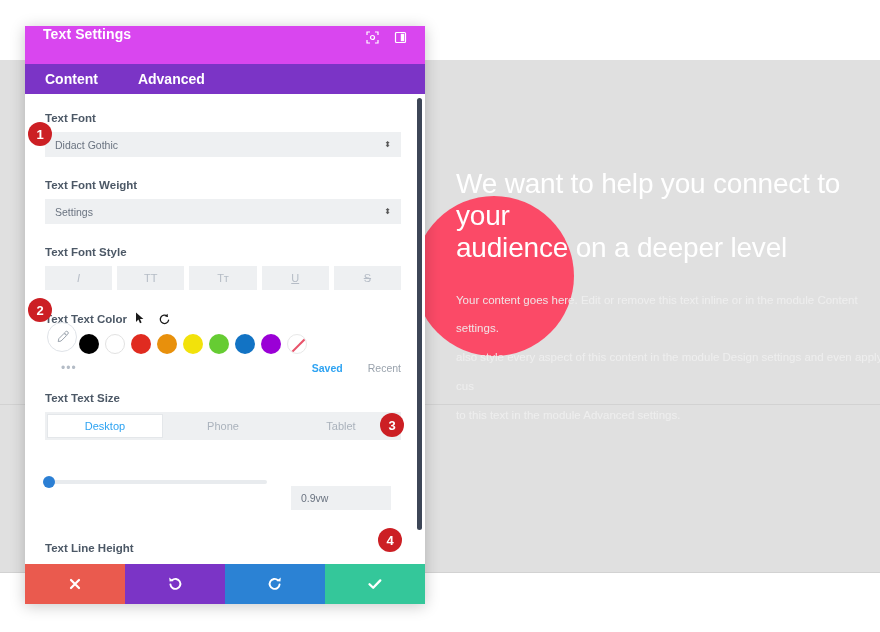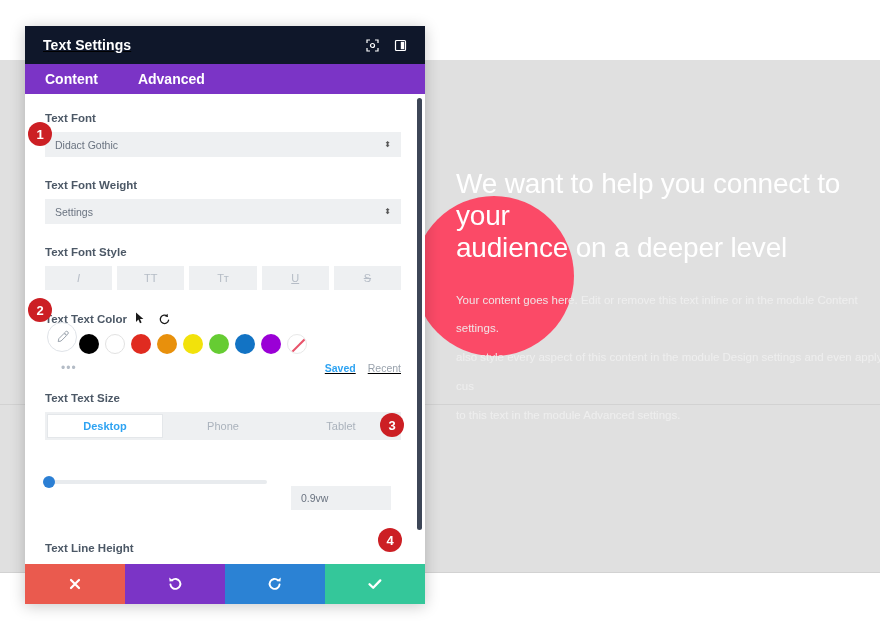--- a/index.html
+++ b/index.html
@@ -49,24 +49,23 @@
     position: absolute;
     left: 25px; top: 26px;
     width: 400px; height: 578px;
     background: #ffffff;
     box-shadow: 0 2px 14px rgba(0,0,0,0.22);
     overflow: hidden;
   }
 
   .modal-header {
     height: 38px;
-    background: #0f172a;
-    display: flex; align-items: center;
+    background: #d946ef;
+    display: flex; align-items: flex-start;
     padding: 0 14px 0 18px;
-    text-decoration: underline;
   }
   .modal-title {
     color: #ffffff;
     font-size: 14px;
     font-weight: bold;
     flex: 1;
     letter-spacing: 0.1px;
   }
   .hdr-icon {
     width: 22px; height: 22px;
@@ -177,42 +176,42 @@
     background: #e8536a; transform: rotate(-45deg);
   }
 
   .saved-row {
     display: flex; align-items: center;
     margin-top: 6px;
     padding-left: 16px;
     height: 16px;
   }
   .dots { color: #b4bcc6; font-size: 12px; letter-spacing: 1px; line-height: 1; cursor: pointer; }
-  .saved-right { margin-left: auto; display: flex; gap: 12px; text-decoration: underline; }
+  .saved-right { margin-left: auto; display: flex; gap: 25px; }
   .lnk-saved { font-size: 10.5px; color: #2ea3f2; font-weight: bold; cursor: pointer; }
   .lnk-recent { font-size: 10.5px; color: #9aa3ad; cursor: pointer; }
 
   
   .device-tabs {
     display: flex;
     background: #eef0f2;
     height: 28px;
     padding: 2px;
     gap: 2px;
   }
   .device-tab {
     flex: 1;
     display: flex; align-items: center; justify-content: center;
     font-size: 11px; color: #aab2bc;
     cursor: pointer;
   }
   .device-tab.active {
     background: #ffffff;
     color: #2ea3f2;
-    font-weight: bold;
+    font-weight: normal;
     box-shadow: 0 0 0 1px #e4e7ea inset;
   }
 
   
   .slider-row { display: flex; align-items: center; gap: 0; margin-top: 14px; }
   .slider {
     position: relative;
     height: 4px;
     background: #e8ebee;
     border-radius: 2px;

